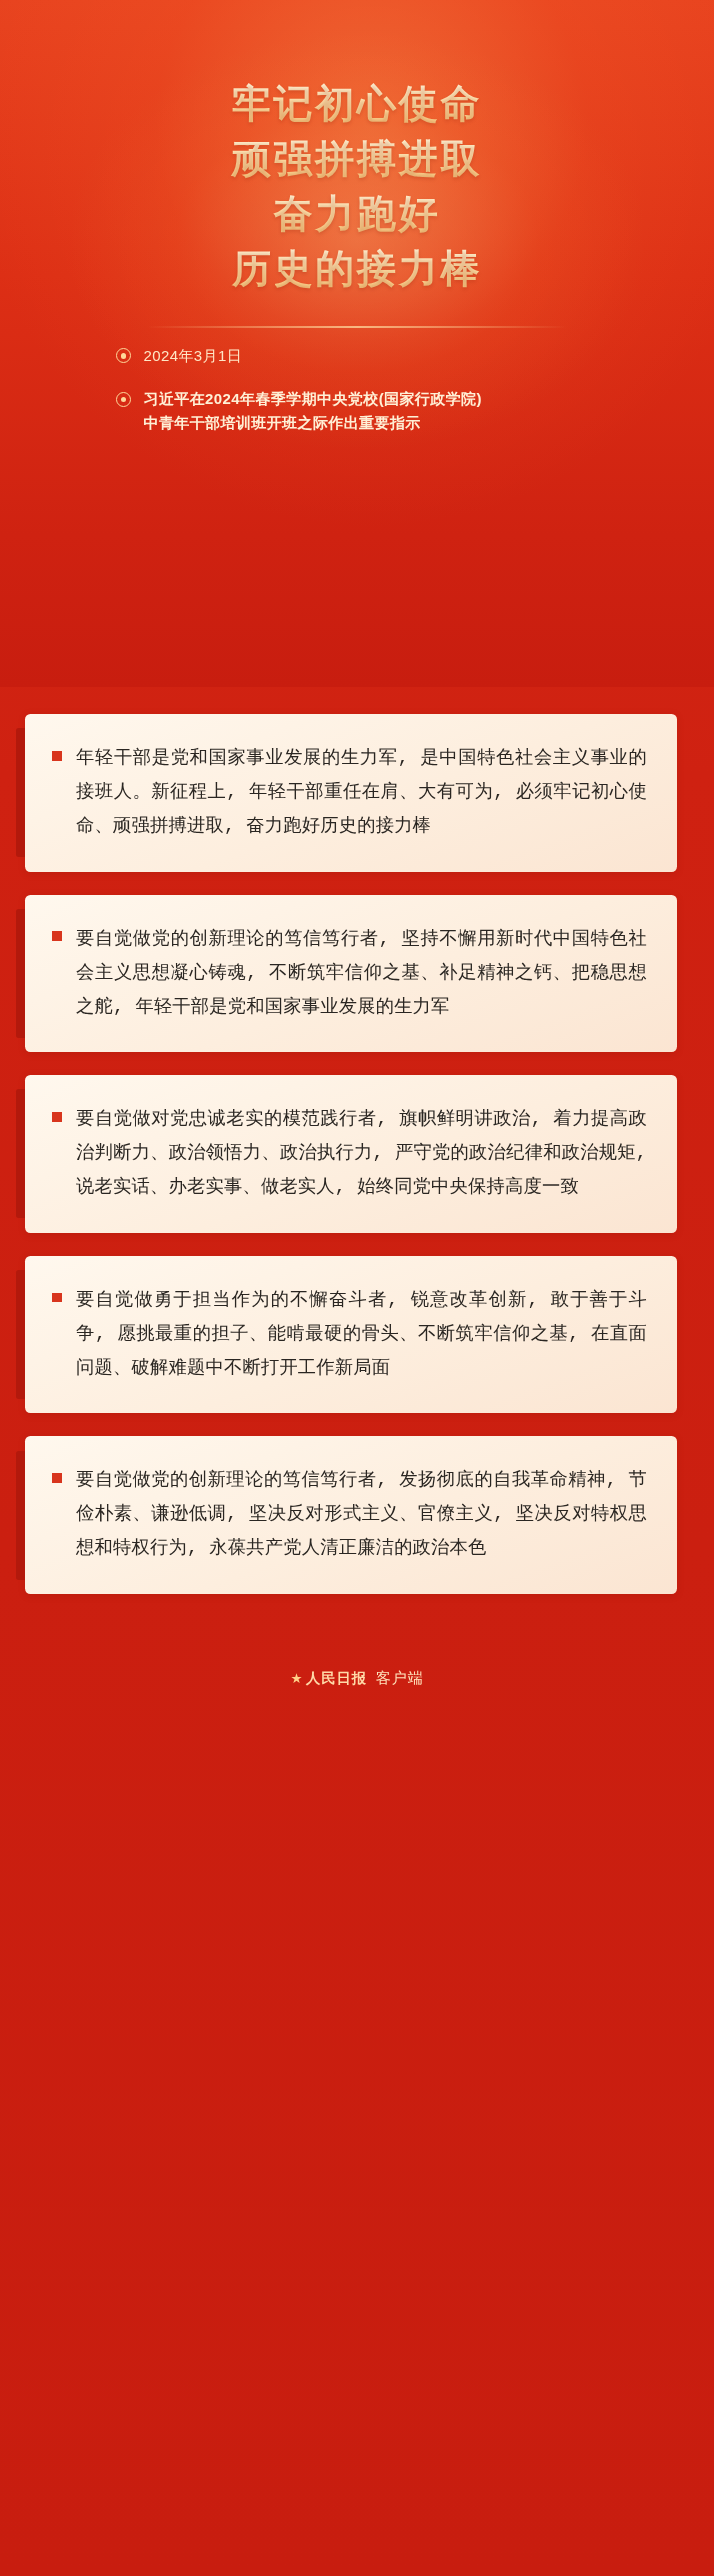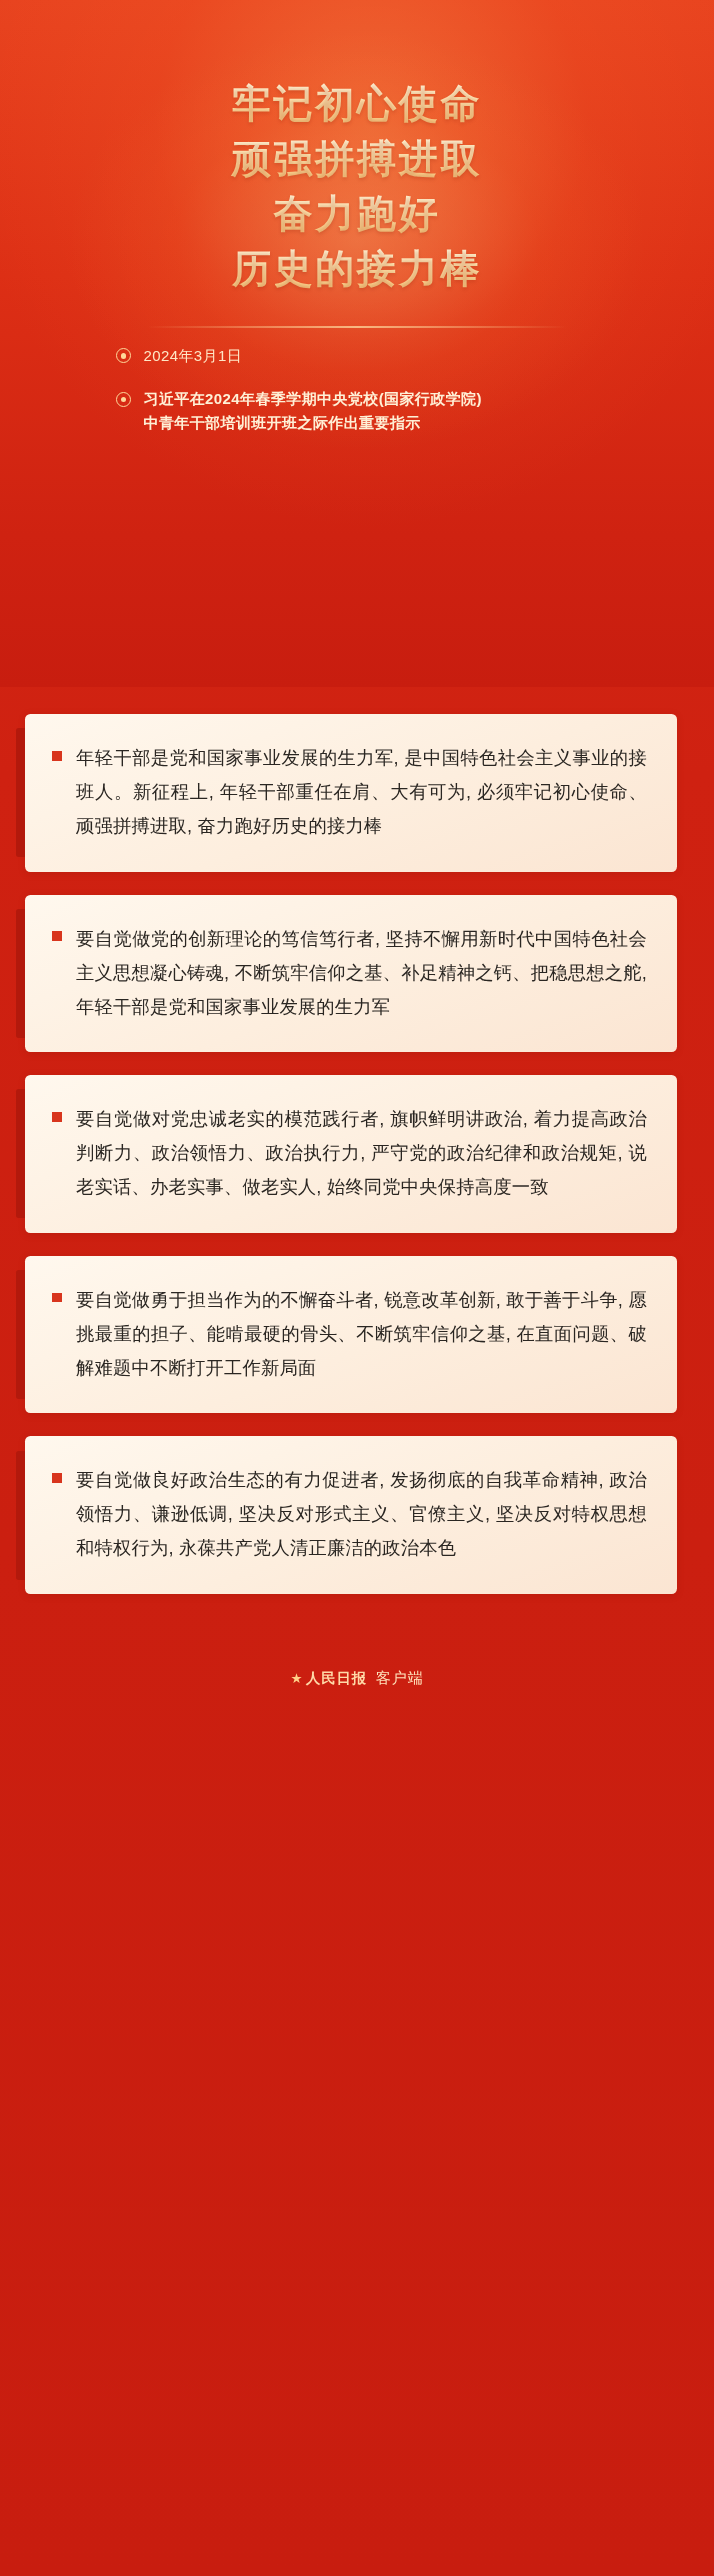--- a/index.html
+++ b/index.html
@@ -107,20 +107,21 @@
   }
   .meta-text.bold {
     font-weight: bold;
     color: #fff0d6;
   }
 
   
   .cards {
     position: relative;
     padding: 27px 12px 36px 0;
+    font-family: Liberation Mono, monospace;
   }
   .card {
     position: relative;
     margin: 0 25px 23px 25px;
     background: linear-gradient(160deg, #fff8ee 0%, #fdeede 55%, #fbe5d2 100%);
     border-radius: 5.4px;
     padding: 27px 30px 28.6px 27px;
     box-sizing: border-box;
     box-shadow: 0 1.8px 7.1px rgba(120,20,0,0.18);
   }
@@ -242,21 +243,21 @@
     <div class="card">
       <div class="card-inner">
         <span class="card-marker"></span>
         <div class="card-text">要自觉做勇于担当作为的不懈奋斗者, 锐意改革创新, 敢于善于斗争, 愿挑最重的担子、能啃最硬的骨头、不断筑牢信仰之基, 在直面问题、破解难题中不断打开工作新局面</div>
       </div>
     </div>
 
     <div class="card">
       <div class="card-inner">
         <span class="card-marker"></span>
-        <div class="card-text">要自觉做良好政治生态的有力促进者, 发扬彻底的自我革命精神, 政治领悟力、谦逊低调, 坚决反对形式主义、官僚主义, 坚决反对特权思想和特权行为, 永葆共产党人清正廉洁的政治本色</div>
+        <div class="card-text">要自觉做党的创新理论的笃信笃行者, 发扬彻底的自我革命精神, 节俭朴素、谦逊低调, 坚决反对形式主义、官僚主义, 坚决反对特权思想和特权行为, 永葆共产党人清正廉洁的政治本色</div>
       </div>
     </div>
 
   </div>
 
   <div class="footer">
     <div class="footer-logo">
       <span class="footer-star">★</span>
       <span class="footer-logo-text">人民日报</span>
     </div>

